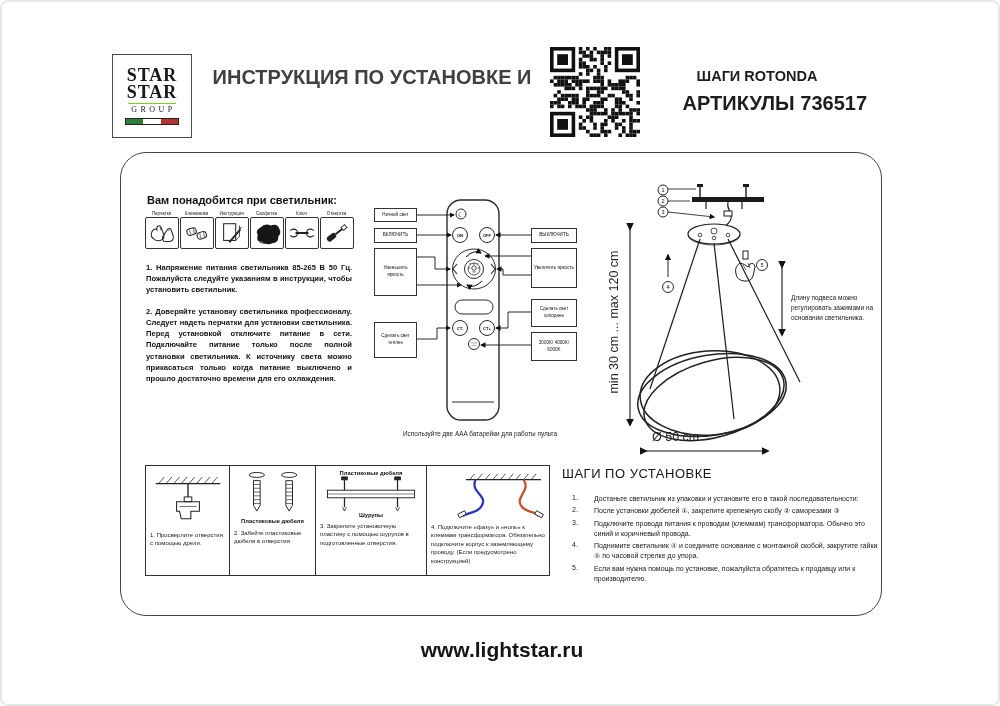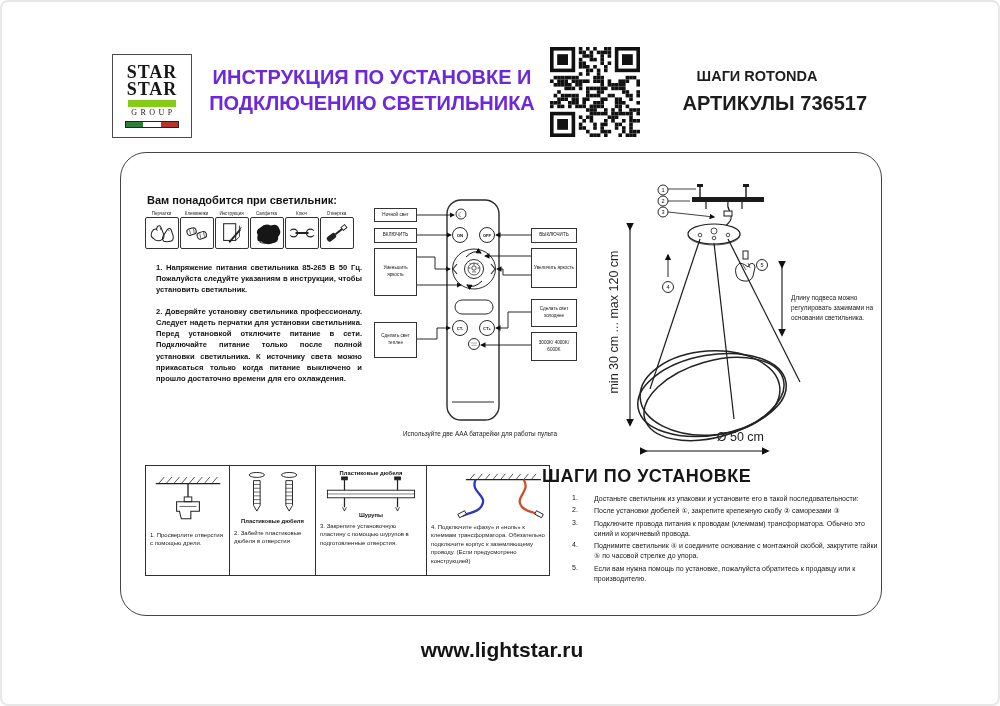--- a/index.html
+++ b/index.html
@@ -6,58 +6,58 @@
   .page{position:relative;width:1000px;height:706px;background:#fff;border:2px solid #e7e7e7;
         border-radius:8px;box-sizing:border-box;overflow:hidden;
         font-family:"Liberation Sans","DejaVu Sans",sans-serif;color:#1c1c1c;}
   .abs{position:absolute;}
   
   .logo-box{left:110px;top:52px;width:78px;height:82px;border:1px solid #4a4a4a;
             display:flex;flex-direction:column;align-items:center;justify-content:center;background:#fff;}
   .logo-word{font-family:"Liberation Serif","DejaVu Serif",serif;font-weight:bold;font-size:18px;
              line-height:.92;letter-spacing:1px;color:#171717;}
   .logo-group{font-family:"Liberation Serif","DejaVu Serif",serif;font-size:8px;letter-spacing:3.5px;
-              color:#222;border-top:7px solid #84cc16;margin-top:3px;padding:1px 0 0 3px;}
+              color:#222;border-top:1px solid #84cc16;margin-top:3px;padding:1px 0 0 3px;}
   .flag{width:52px;height:5px;border:1px solid #222;display:flex;margin-top:4px;}
   .flag>div{flex:1;}
   .title{left:196px;top:62px;width:348px;text-align:center;font-weight:bold;font-size:20px;
-         line-height:1.3;color:#6d28d9;}
+         line-height:1.3;color:#404040;}
   .series{left:655px;top:66px;width:200px;text-align:center;font-weight:bold;font-size:14.5px;color:#1d1d1d;}
   .articles{left:645px;top:90px;width:220px;text-align:right;font-weight:bold;font-size:20px;color:#1d1d1d;}
   
   .main-box{left:118px;top:150px;width:760px;height:462px;border:1.6px solid #454545;border-radius:26px;}
   
   .tools-heading{left:145px;top:192px;font-size:11px;font-weight:bold;color:#111;}
   .tools-row{left:143px;top:209px;display:flex;gap:2px;}
   .tool{width:33px;display:flex;flex-direction:column;align-items:center;}
   .tool-label{font-size:4.5px;color:#222;margin-bottom:1px;white-space:nowrap;}
   .tool-ic{width:32px;height:30px;border:1px solid #333;border-radius:2px;background:#fff;
            display:flex;align-items:center;justify-content:center;}
   
-  .warn{left:154px;top:260px;width:206px;font-size:7.6px;font-weight:bold;line-height:1.48;
+  .warn{left:144px;top:260px;width:206px;font-size:7.6px;font-weight:bold;line-height:1.48;
         text-align:justify;color:#121212;}
   .warn p{margin:0 0 10px 0;}
   
   .rlabel{border:1px solid #333;background:#fff;display:flex;align-items:center;justify-content:center;
           text-align:center;font-size:4.6px;line-height:1.5;color:#151515;padding:1px;box-sizing:border-box;}
   .remote-caption{left:372px;top:428px;width:212px;text-align:center;font-size:6.4px;color:#222;}
   
   .height-label{left:518px;top:312px;width:190px;height:16px;text-align:center;font-size:12.5px;
                 color:#1f1f1f;transform:rotate(-90deg);}
   .lamp-note{left:789px;top:291px;width:104px;font-size:6.5px;line-height:1.55;color:#222;}
-  .dia-label{left:650px;top:428px;width:112px;text-align:right;font-size:12.5px;color:#1f1f1f;}
+  .dia-label{left:650px;top:428px;width:112px;text-align:left;font-size:12.5px;color:#1f1f1f;}
   
   .panels{left:143px;top:463px;width:405px;height:111px;border:1px solid #2f2f2f;display:flex;box-sizing:border-box;}
   .panel{border-right:1px solid #2f2f2f;box-sizing:border-box;padding:4px 4px;display:flex;
          flex-direction:column;align-items:center;}
   .panel:last-child{border-right:none;}
   .pcap{font-size:6px;line-height:1.4;color:#1a1a1a;align-self:stretch;}
   .plab{font-size:5.8px;font-weight:bold;color:#111;text-align:center;}
   
-  .steps-heading{left:540px;top:464px;font-size:18px;font-weight:bold;letter-spacing:.5px;color:#161616;}
+  .steps-heading{left:560px;top:464px;font-size:13px;font-weight:normal;letter-spacing:.5px;color:#161616;}
   .steps{left:570px;top:492px;width:308px;}
   .step{display:flex;margin-bottom:2.5px;}
   .step .n{width:22px;flex:none;font-size:7px;color:#161616;}
   .step .t{font-size:7px;line-height:1.42;color:#161616;}
   .footer{left:0;top:636px;width:1000px;text-align:center;font-size:21px;font-weight:bold;color:#151515;}
   svg text{font-family:"Liberation Sans","DejaVu Sans",sans-serif;}
 </style>
 </head>
 <body>
 
@@ -69,21 +69,20 @@
     <div class="logo-group">GROUP</div>
     <div class="flag">
       <div style="background:#2f7d3b"></div>
         <div style="background:#fff"></div>
         <div style="background:#b5342d"></div>
     </div>
   </div>
 
   <div class="abs title">
     <div>ИНСТРУКЦИЯ ПО УСТАНОВКЕ И</div>
-    <div>ПОДКЛЮЧЕНИЮ СВЕТИЛЬНИКА</div>
   </div>
 
   <svg id="qr-svg" class="abs" style="left:548px;top:45px" width="90" height="90" viewBox="0 0 90 90">
       <rect width="90" height="90" fill="#fff"></rect>
       <rect x="28.8" y="0" width="3.6" height="3.6" fill="#111"></rect>
       <rect x="36" y="0" width="3.6" height="3.6" fill="#111"></rect>
       <rect x="43.2" y="0" width="3.6" height="3.6" fill="#111"></rect>
       <rect x="54" y="0" width="3.6" height="3.6" fill="#111"></rect>
       <rect x="57.6" y="0" width="3.6" height="3.6" fill="#111"></rect>
       <rect x="28.8" y="3.6" width="3.6" height="3.6" fill="#111"></rect>

